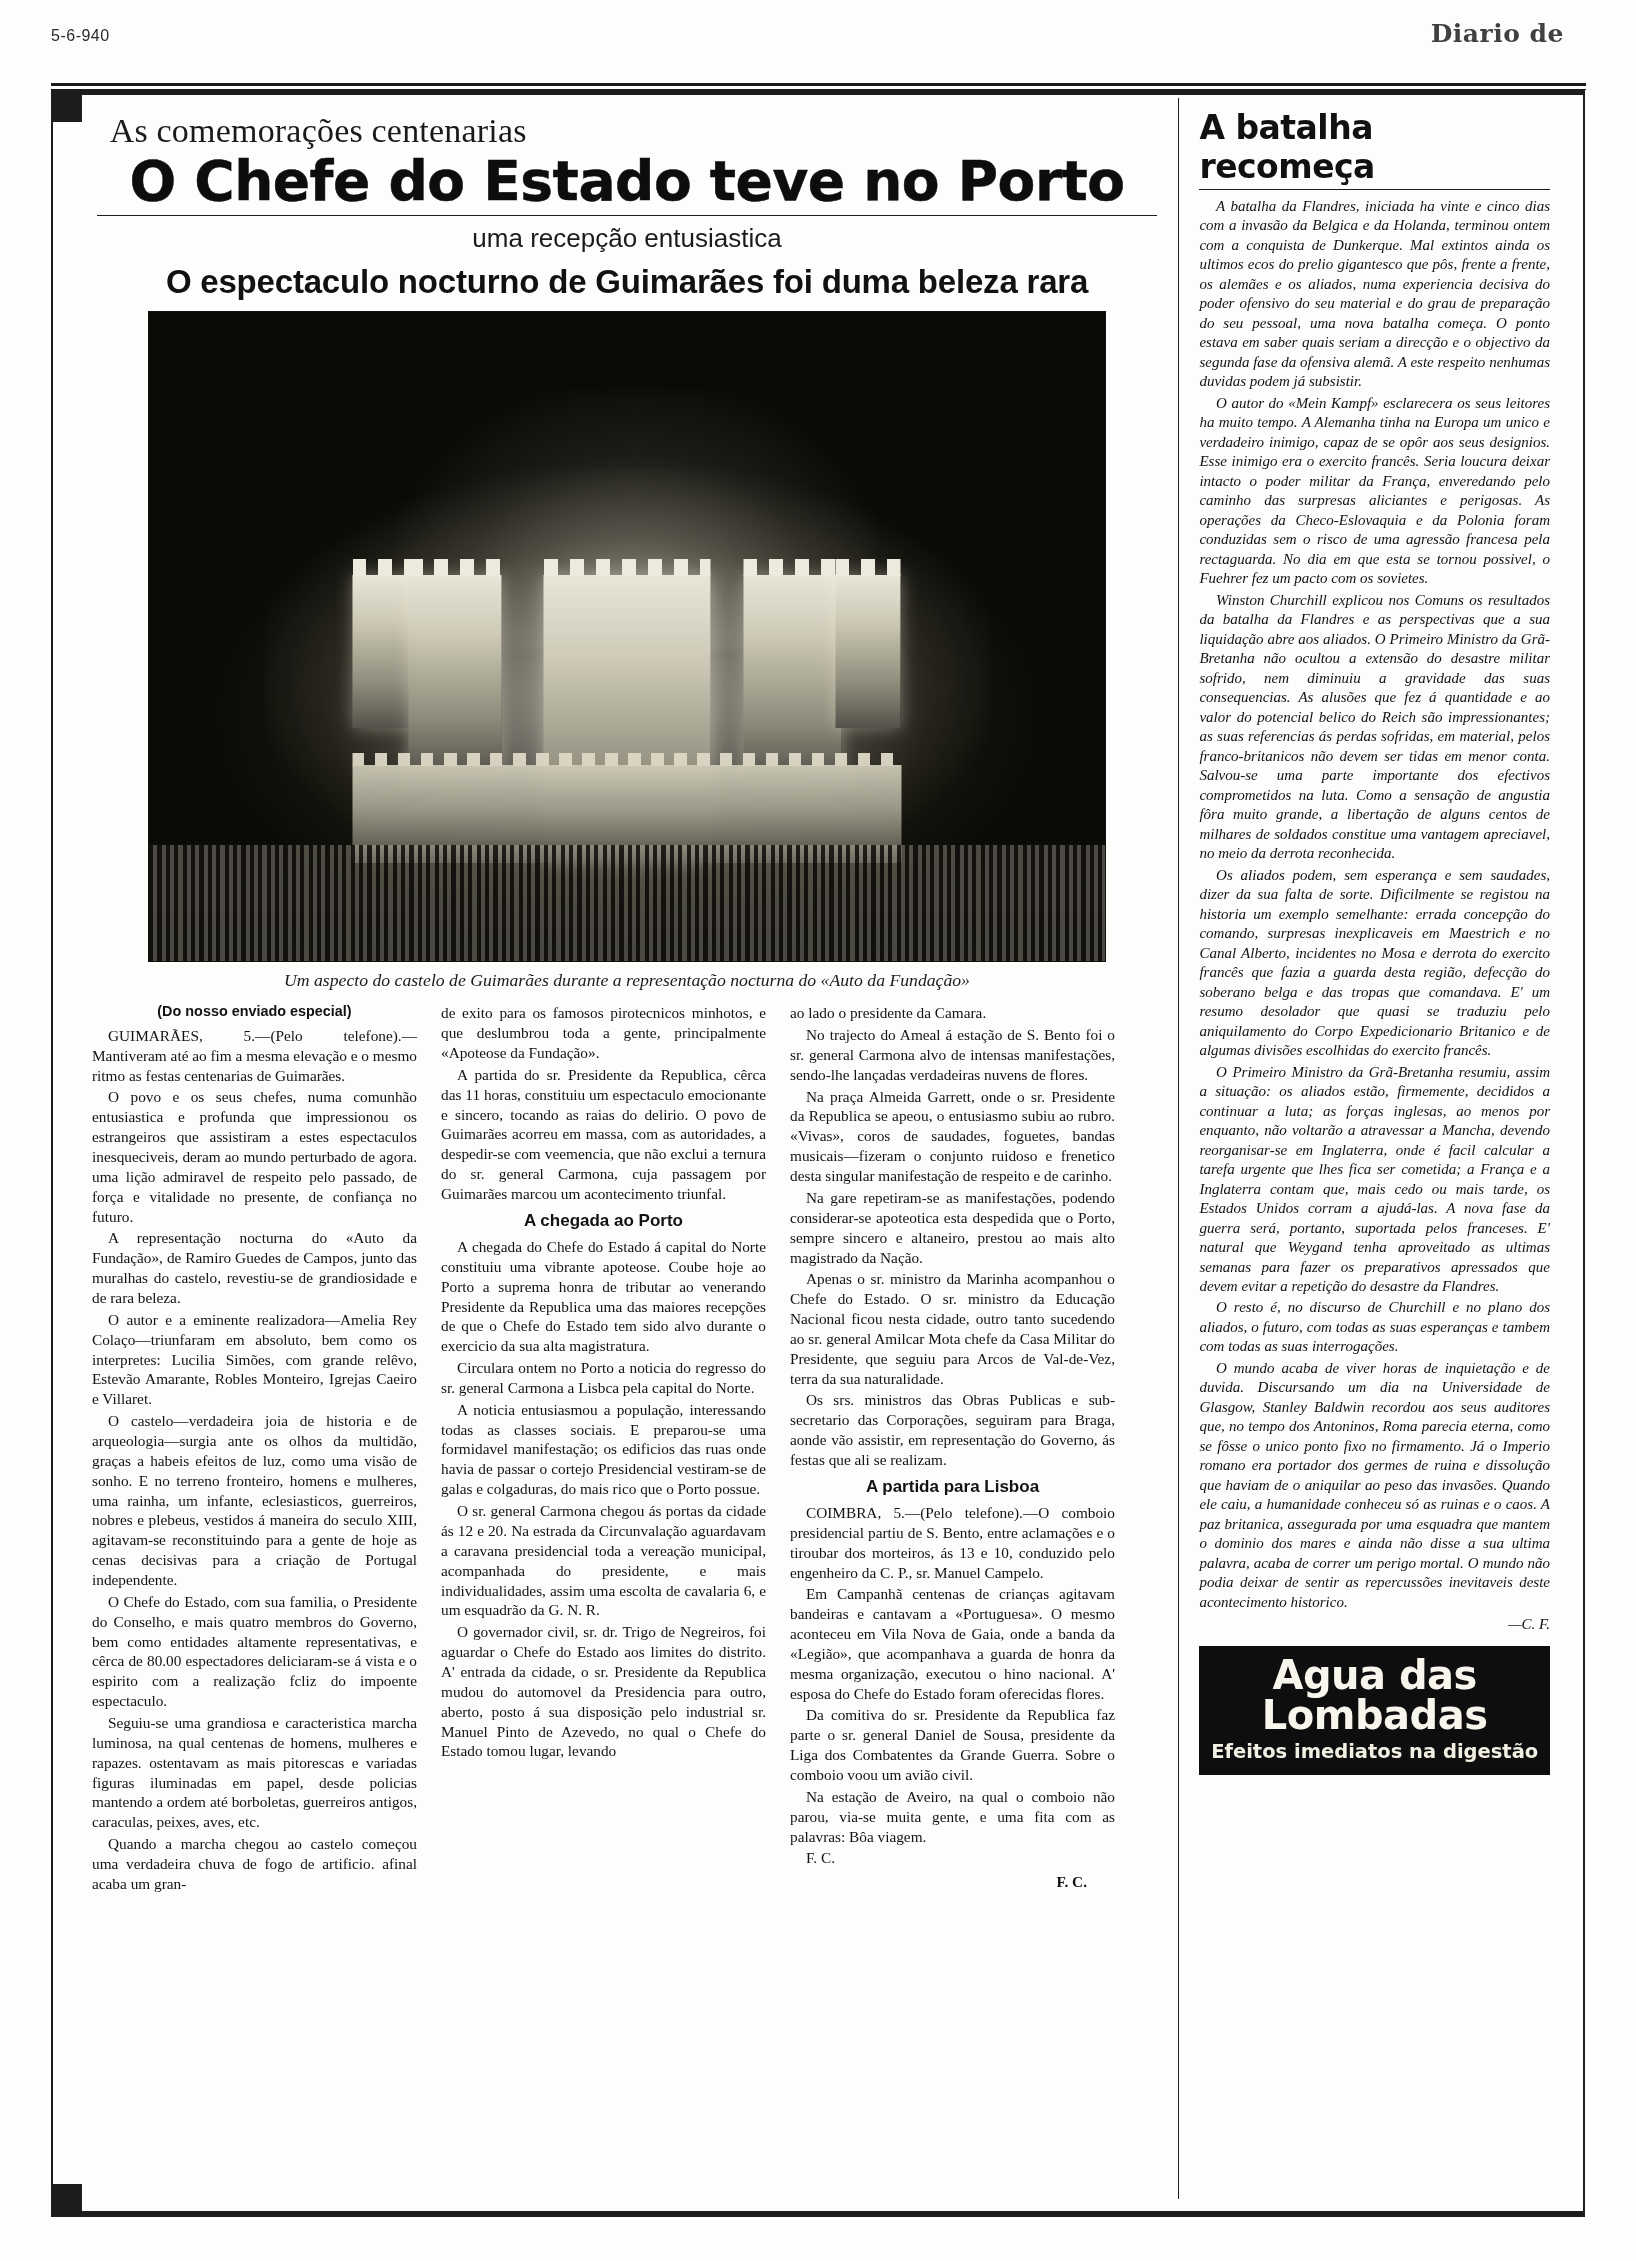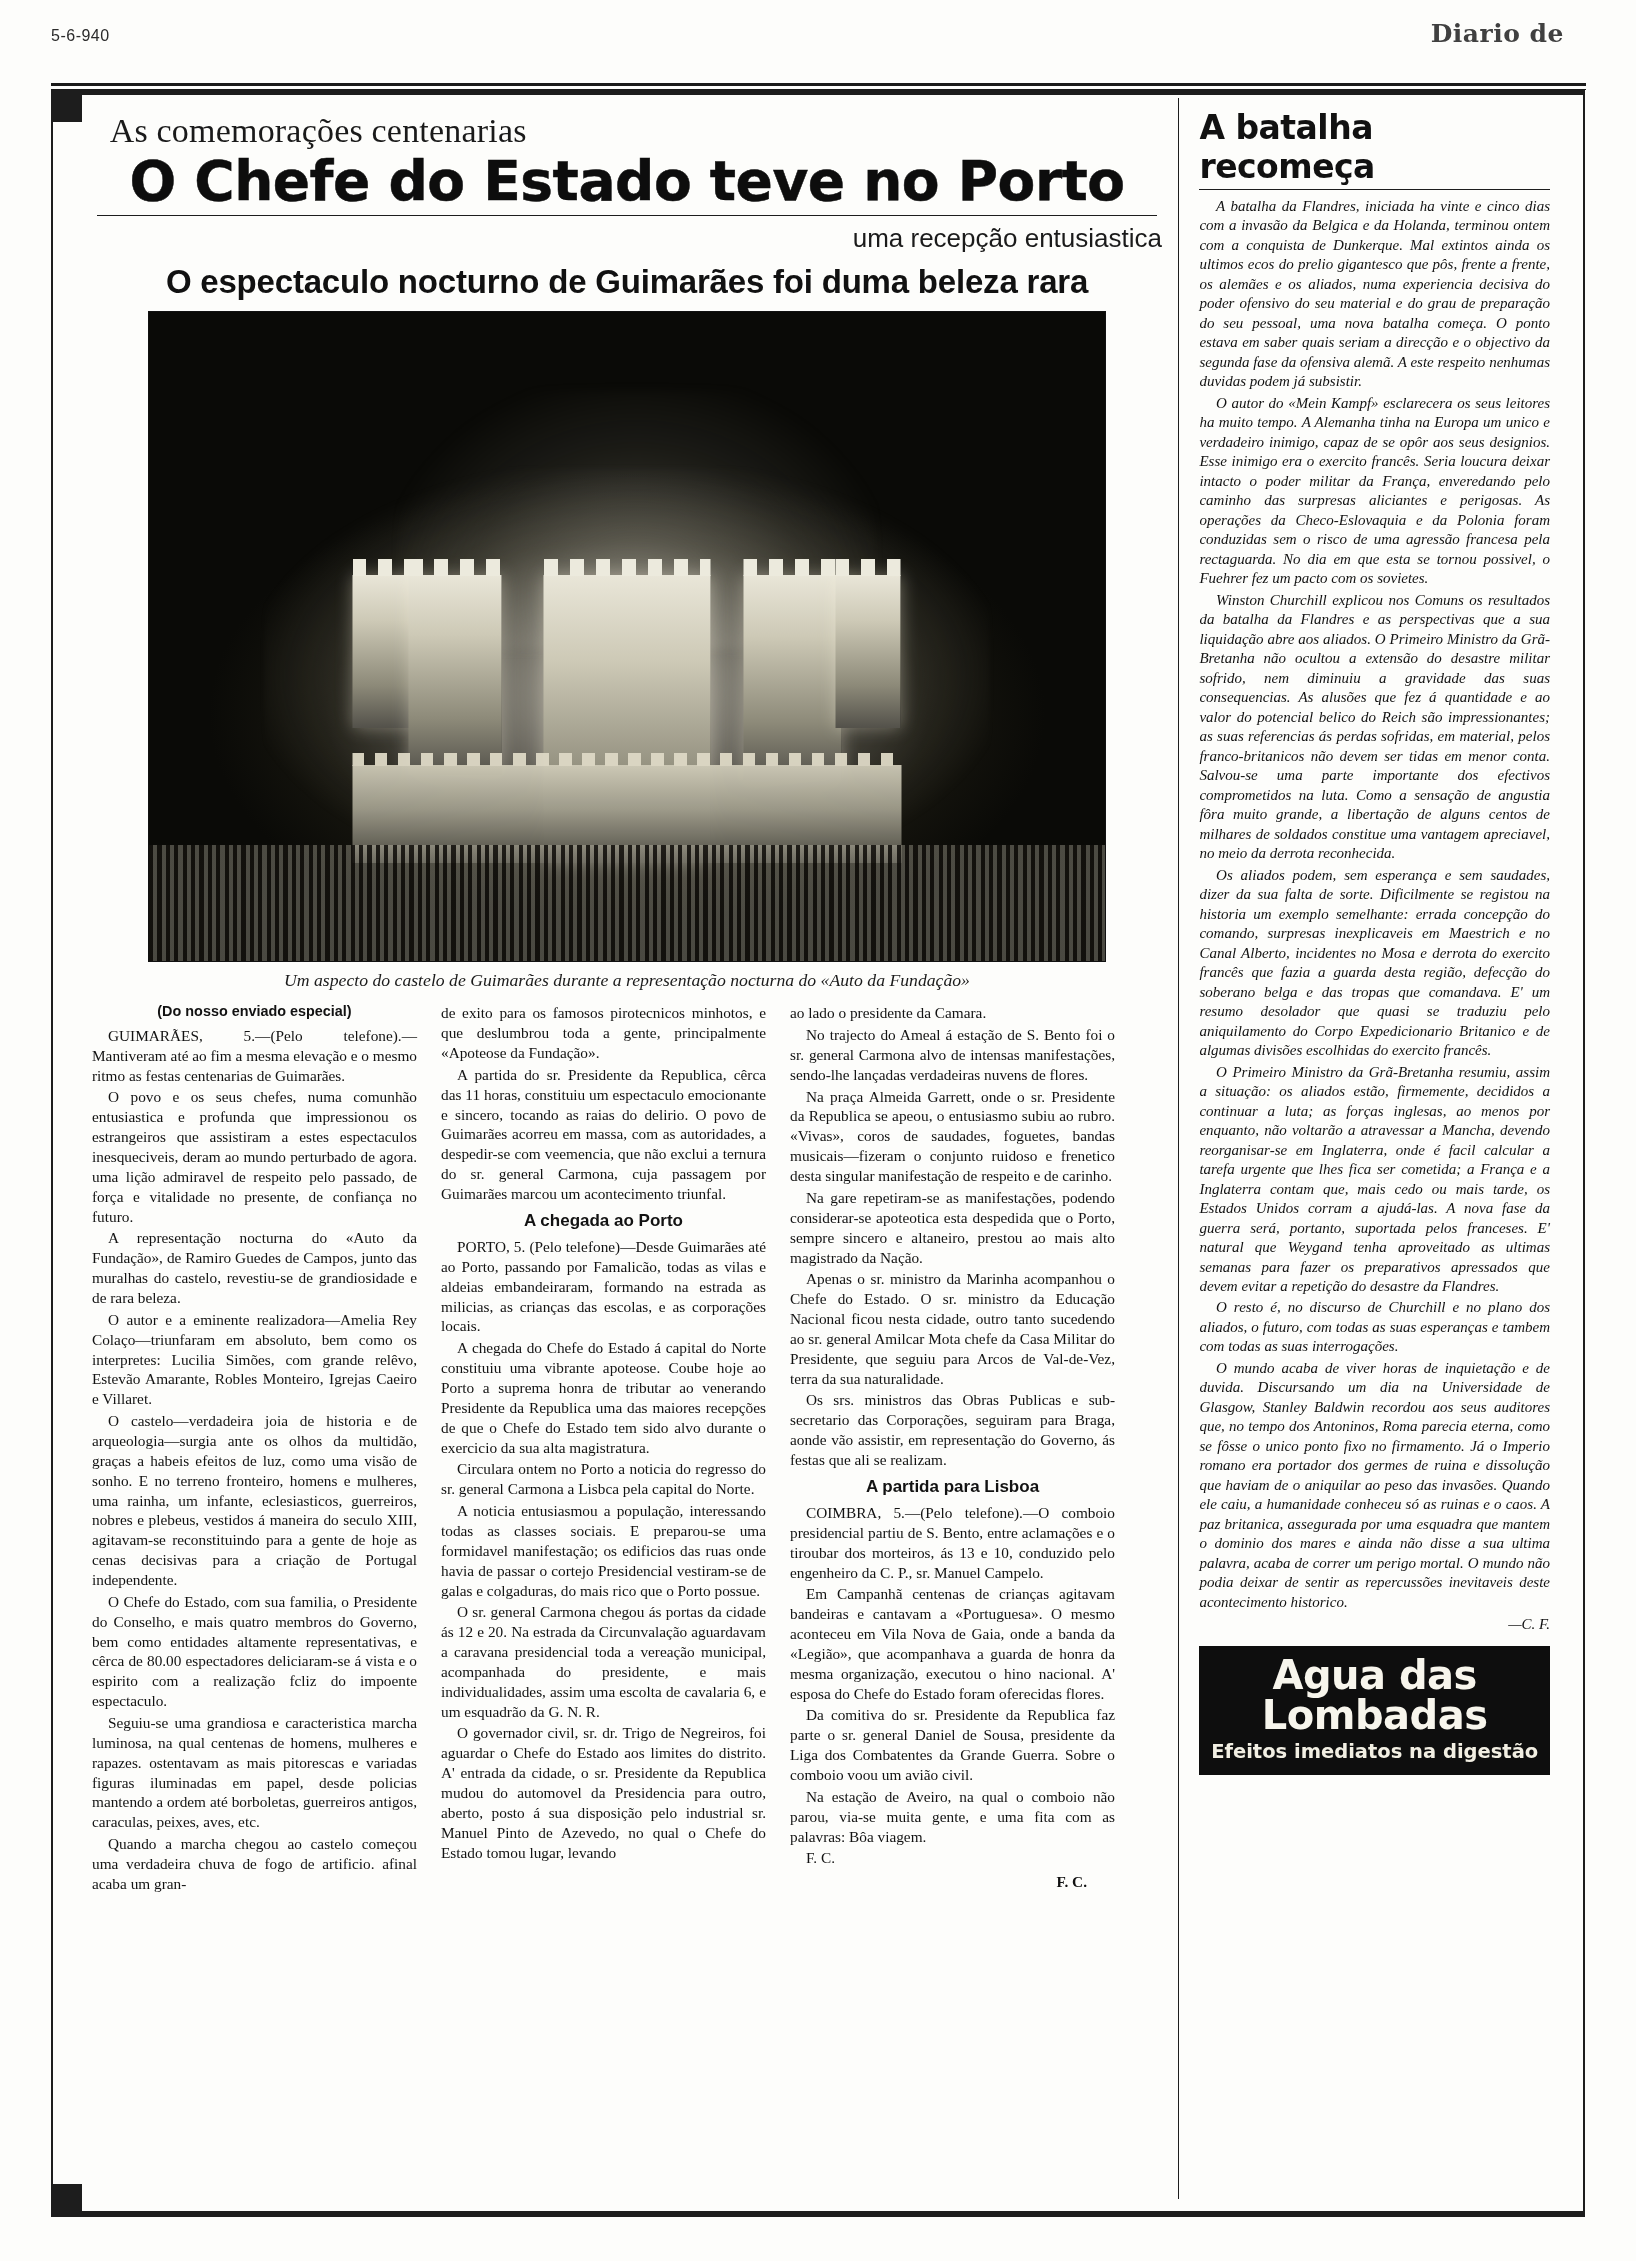--- a/index.html
+++ b/index.html
@@ -102,21 +102,21 @@
     text-align: center;
     color: #0d0d0d;
     margin: 2.8px 0 2.8px 0;
     -webkit-text-stroke: 0.5px #0d0d0d;
   }
   .hr-thin {
     border-top: 1.9px solid #1d1d1d;
     margin: 4.6px 4.6px 7.4px 4.6px;
   }
   .subhead {
-    text-align: right;
+    text-align: center;
     font-family: "Liberation Sans", sans-serif;
     font-size: 26px;
     color: #1b1b1b;
     margin: 5.6px 0 8.4px 0;
   }
   .headline-second {
     font-family: Liberation Sans, sans-serif;
     font-weight: bold;
     font-size: 33px;
     text-align: center;
@@ -354,21 +354,20 @@
             <p>O castelo—verdadeira joia de historia e de arqueologia—surgia ante os olhos da multidão, graças a habeis efeitos de luz, como uma visão de sonho. E no terreno fronteiro, homens e mulheres, uma rainha, um infante, eclesiasticos, guerreiros, nobres e plebeus, vestidos á maneira do seculo XIII, agitavam-se reconstituindo para a gente de hoje as cenas decisivas para a criação de Portugal independente.</p>
             <p>O Chefe do Estado, com sua familia, o Presidente do Conselho, e mais quatro membros do Governo, bem como entidades altamente representativas, e cêrca de 80.00 espectadores deliciaram-se á vista e o espirito com a realização fcliz do impoente espectaculo.</p>
             <p>Seguiu-se uma grandiosa e caracteristica marcha luminosa, na qual centenas de homens, mulheres e rapazes. ostentavam as mais pitorescas e variadas figuras iluminadas em papel, desde policias mantendo a ordem até borboletas, guerreiros antigos, caraculas, peixes, aves, etc.</p>
             <p>Quando a marcha chegou ao castelo começou uma verdadeira chuva de fogo de artificio. afinal acaba um gran-</p>
           </div>
 
           <div class="bcol">
             <p class="noind">de exito para os famosos pirotecnicos minhotos, e que deslumbrou toda a gente, principalmente «Apoteose da Fundação».</p>
             <p>A partida do sr. Presidente da Republica, cêrca das 11 horas, constituiu um espectaculo emocionante e sincero, tocando as raias do delirio. O povo de Guimarães acorreu em massa, com as autoridades, a despedir-se com veemencia, que não exclui a ternura do sr. general Carmona, cuja passagem por Guimarães marcou um acontecimento triunfal.</p>
             <div class="sub-sec">A chegada ao Porto</div>
-            <p>PORTO, 5. (Pelo telefone)—Desde Guimarães até ao Porto, passando por Famalicão, todas as vilas e aldeias embandeiraram, formando na estrada as milicias, as crianças das escolas, e as corporações locais.</p>
             <p>A chegada do Chefe do Estado á capital do Norte constituiu uma vibrante apoteose. Coube hoje ao Porto a suprema honra de tributar ao venerando Presidente da Republica uma das maiores recepções de que o Chefe do Estado tem sido alvo durante o exercicio da sua alta magistratura.</p>
             <p>Circulara ontem no Porto a noticia do regresso do sr. general Carmona a Lisbca pela capital do Norte.</p>
             <p>A noticia entusiasmou a população, interessando todas as classes sociais. E preparou-se uma formidavel manifestação; os edificios das ruas onde havia de passar o cortejo Presidencial vestiram-se de galas e colgaduras, do mais rico que o Porto possue.</p>
             <p>O sr. general Carmona chegou ás portas da cidade ás 12 e 20. Na estrada da Circunvalação aguardavam a caravana presidencial toda a vereação municipal, acompanhada do presidente, e mais individualidades, assim uma escolta de cavalaria 6, e um esquadrão da G. N. R.</p>
             <p>O governador civil, sr. dr. Trigo de Negreiros, foi aguardar o Chefe do Estado aos limites do distrito. A' entrada da cidade, o sr. Presidente da Republica mudou do automovel da Presidencia para outro, aberto, posto á sua disposição pelo industrial sr. Manuel Pinto de Azevedo, no qual o Chefe do Estado tomou lugar, levando</p>
           </div>
 
           <div class="bcol">
             <p class="noind">ao lado o presidente da Camara.</p>
             <p>No trajecto do Ameal á estação de S. Bento foi o sr. general Carmona alvo de intensas manifestações, sendo-lhe lançadas verdadeiras nuvens de flores.</p>

